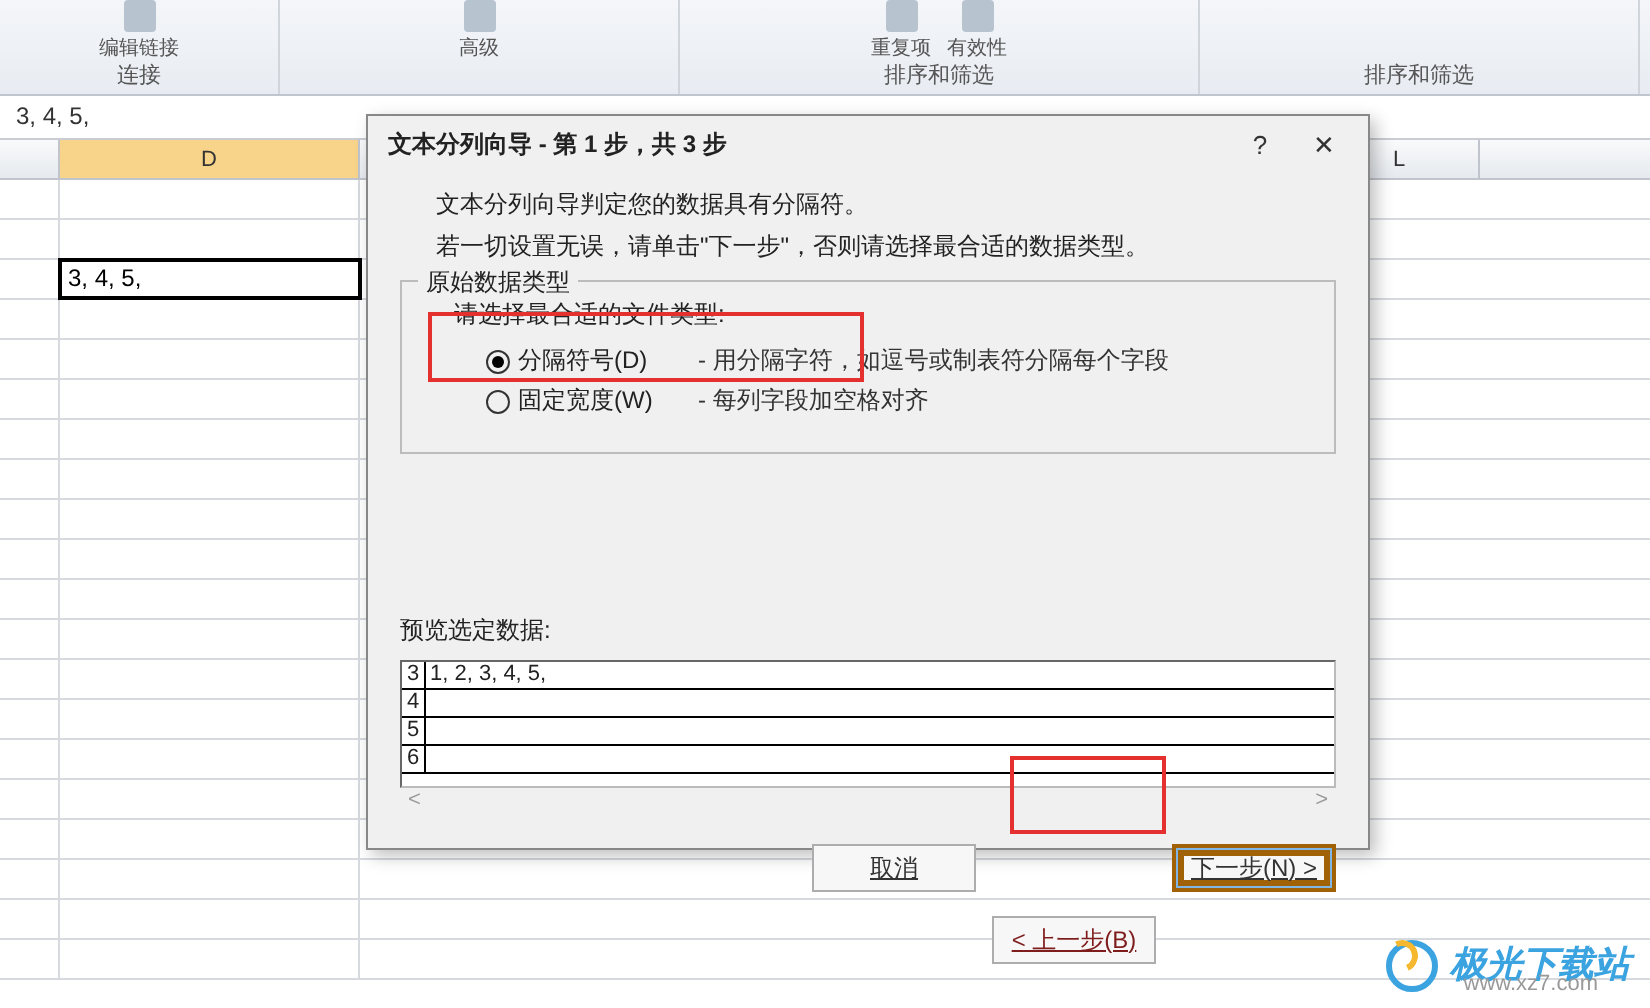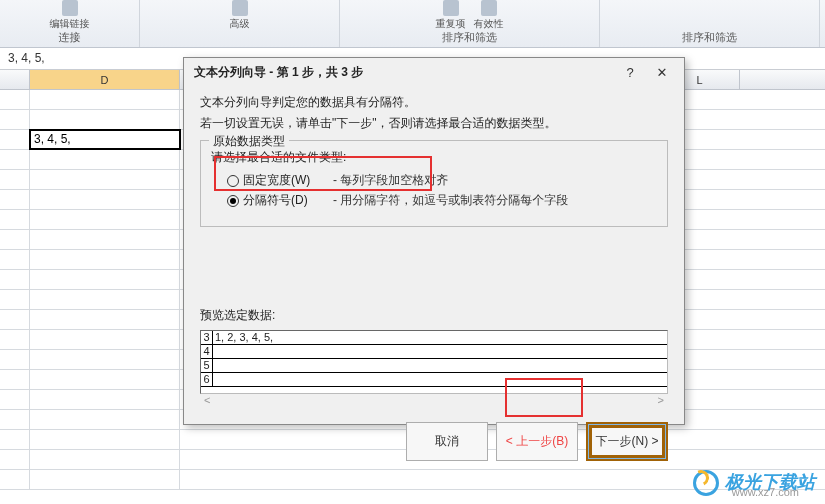--- a/index.html
+++ b/index.html
@@ -25,41 +25,41 @@
 .row { display: flex; height: 20px; border-bottom: 1px solid #d6dadf; }
 .cell { border-right: 1px solid #d6dadf; font-size: 12px; padding: 2px 4px; color: #000; }
 .cell.sel { outline: 2px solid #000; outline-offset: -1px; background: #fff; }
 
 
 .modal { position: absolute; left: 183px; top: 57px; width: 502px; height: 368px; background: #f0f0f0; border: 1px solid #888; box-shadow: 3px 3px 8px rgba(0,0,0,0.25); }
 .titlebar { height: 28px; display: flex; align-items: center; padding: 0 6px 0 10px; font-size: 12px; color: #222; }
 .titlebar-title { flex: 1; font-weight: bold; }
 .tb-btn { width: 32px; height: 22px; display: flex; align-items: center; justify-content: center; font-size: 13px; color: #333; cursor: pointer; }
 .dialog-body { padding: 4px 16px 10px; font-size: 12px; color: #222; }
-.dialog-body p { margin: 4px 0; }
-.fieldset { border: 1px solid #bcbcbc; margin-top: 8px; padding: 8px 10px 14px; position: relative; }
+.dialog-body p { margin: 4px 18px; }
+.fieldset { border: 1px solid #bcbcbc; margin-top: 8px; padding: 8px 26px 14px; position: relative; }
 .fieldset-legend { position: absolute; top: -8px; left: 8px; background: #f0f0f0; padding: 0 4px; font-size: 12px; }
 .radio-group { margin-top: 6px; }
 .radio-row { display: flex; align-items: center; gap: 4px; margin: 3px 0 3px 16px; font-size: 12px; }
 .radio { width: 12px; height: 12px; border-radius: 50%; border: 1px solid #333; display: inline-flex; align-items: center; justify-content: center; }
 .radio.checked::after { content: ""; width: 6px; height: 6px; border-radius: 50%; background: #000; }
 .radio-label { min-width: 86px; }
 .radio-desc { color: #333; }
 .highlight-red { position: absolute; border: 2px solid #e53030; pointer-events: none; }
 .hr1 { left: 214px; top: 156px; width: 218px; height: 35px; }
 .hr2 { left: 505px; top: 378px; width: 78px; height: 39px; }
 .preview-label { margin-top: 80px; font-size: 12px; }
 .preview-box { margin-top: 6px; height: 64px; border: 1px inset #bbb; background: #fff; font-size: 11px; font-family: SimSun, monospace; position: relative; }
 .preview-row { display: flex; border-bottom: 1px solid #000; height: 14px; }
 .pv-num { width: 12px; text-align: center; border-right: 1px solid #000; }
 .pv-val { padding-left: 2px; }
 .scroll-hint { display: flex; justify-content: space-between; padding: 0 4px; font-size: 11px; color: #999; }
 .dialog-buttons { display: flex; justify-content: flex-end; gap: 8px; padding: 6px 16px 12px; }
-.dlg-btn { min-width: 82px; height: 39px; background: #f7f7f7; border: 1px solid #adadad; font-size: 12px; color: #333; cursor: pointer; display: flex; align-items: center; justify-content: center; }
-.dlg-btn.disabled { color: #ef4444; }
+.dlg-btn { min-width: 82px; height: 24px; background: #f7f7f7; border: 1px solid #adadad; font-size: 12px; color: #333; cursor: pointer; display: flex; align-items: center; justify-content: center; text-decoration: underline; }
+.dlg-btn.disabled { color: #7f1d1d; margin-top: 36px; }
 .dlg-btn.primary { border: 6px solid #a16207; outline: 1px solid #7fb7e4; outline-offset: -3px; }
 
 
 .watermark { position: absolute; right: 10px; bottom: 8px; display: flex; gap: 6px; font-size: 18px; font-weight: bold; color: #3aa3e0; font-style: italic; }
 .wm-sub { position: absolute; right: 16px; bottom: -2px; font-size: 11px; color: #999; font-style: normal; font-weight: normal; }
 .wm-logo { width: 26px; height: 26px; border-radius: 50%; border: 3px solid #3aa3e0; position: relative; }
 .wm-logo::after { content: ""; position: absolute; width: 10px; height: 10px; border: 3px solid #f5b82e; border-radius: 50%; border-left-color: transparent; border-bottom-color: transparent; left: -3px; top: -3px; transform: rotate(20deg); }
 </style>
 </head>
 <body>
@@ -206,28 +206,28 @@
     <div class="tb-btn">✕</div>
   </div>
   <div class="dialog-body">
     <p>文本分列向导判定您的数据具有分隔符。</p>
     <p>若一切设置无误，请单击"下一步"，否则请选择最合适的数据类型。</p>
     <div class="fieldset">
       <div class="fieldset-legend">原始数据类型</div>
       <div>请选择最合适的文件类型:</div>
       <div class="radio-group">
         <div class="radio-row">
+          <span class="radio checked"></span>
+          <span class="radio-label">分隔符号(D)</span>
+          <span class="radio-desc">- 用分隔字符，如逗号或制表符分隔每个字段</span>
+        </div>
+        <div class="radio-row">
           <span class="radio"></span>
           <span class="radio-label">固定宽度(W)</span>
           <span class="radio-desc">- 每列字段加空格对齐</span>
-        </div>
-        <div class="radio-row">
-          <span class="radio checked"></span>
-          <span class="radio-label">分隔符号(D)</span>
-          <span class="radio-desc">- 用分隔字符，如逗号或制表符分隔每个字段</span>
         </div>
       </div>
     </div>
     <div class="preview-label">预览选定数据:</div>
     <div class="preview-box">
       <div class="preview-row">
           <div class="pv-num">3</div>
           <div class="pv-val">1, 2, 3, 4, 5,</div>
         </div>
       <div class="preview-row">

